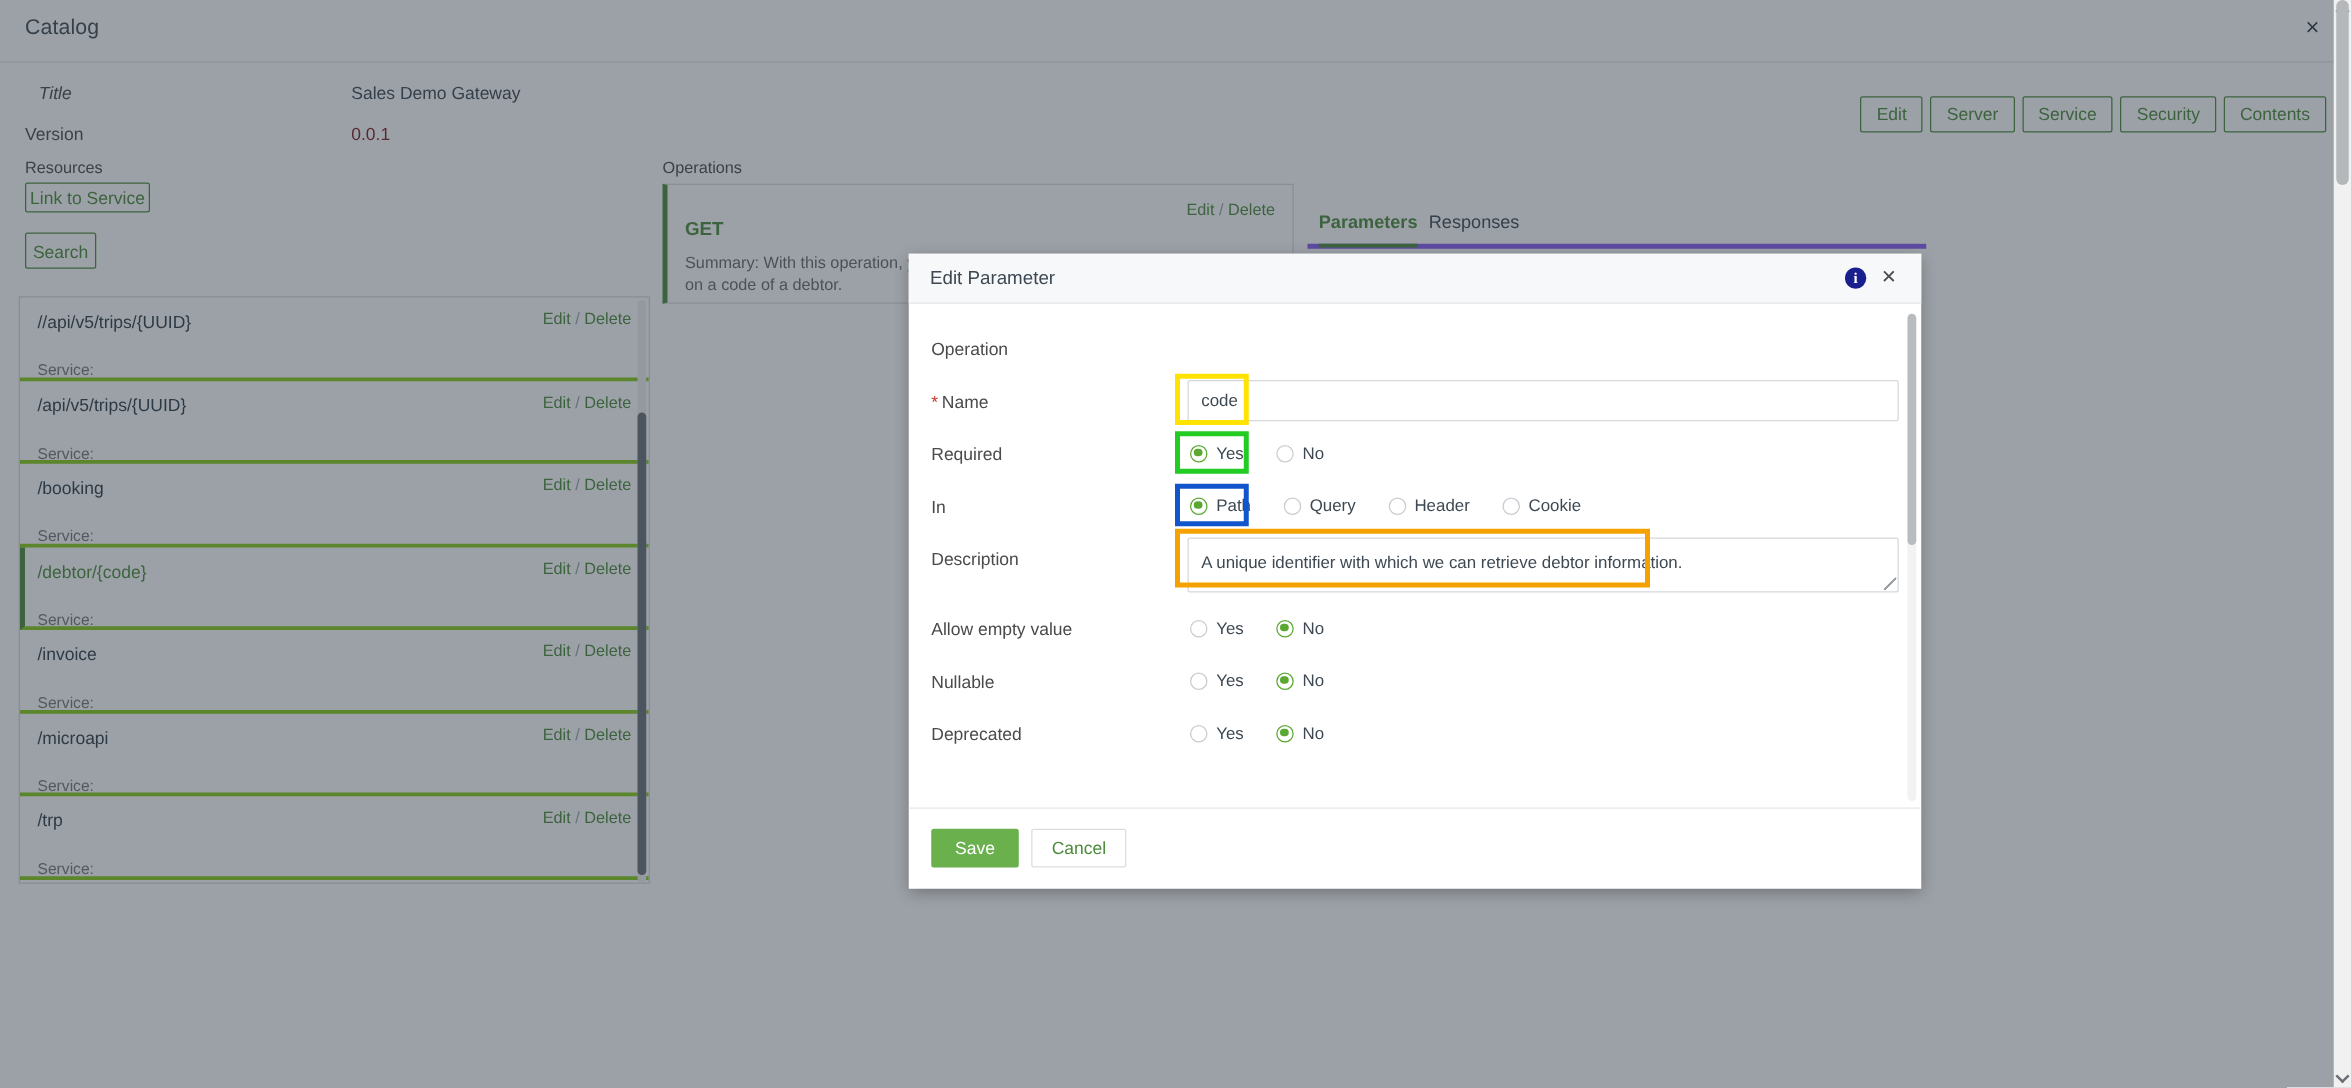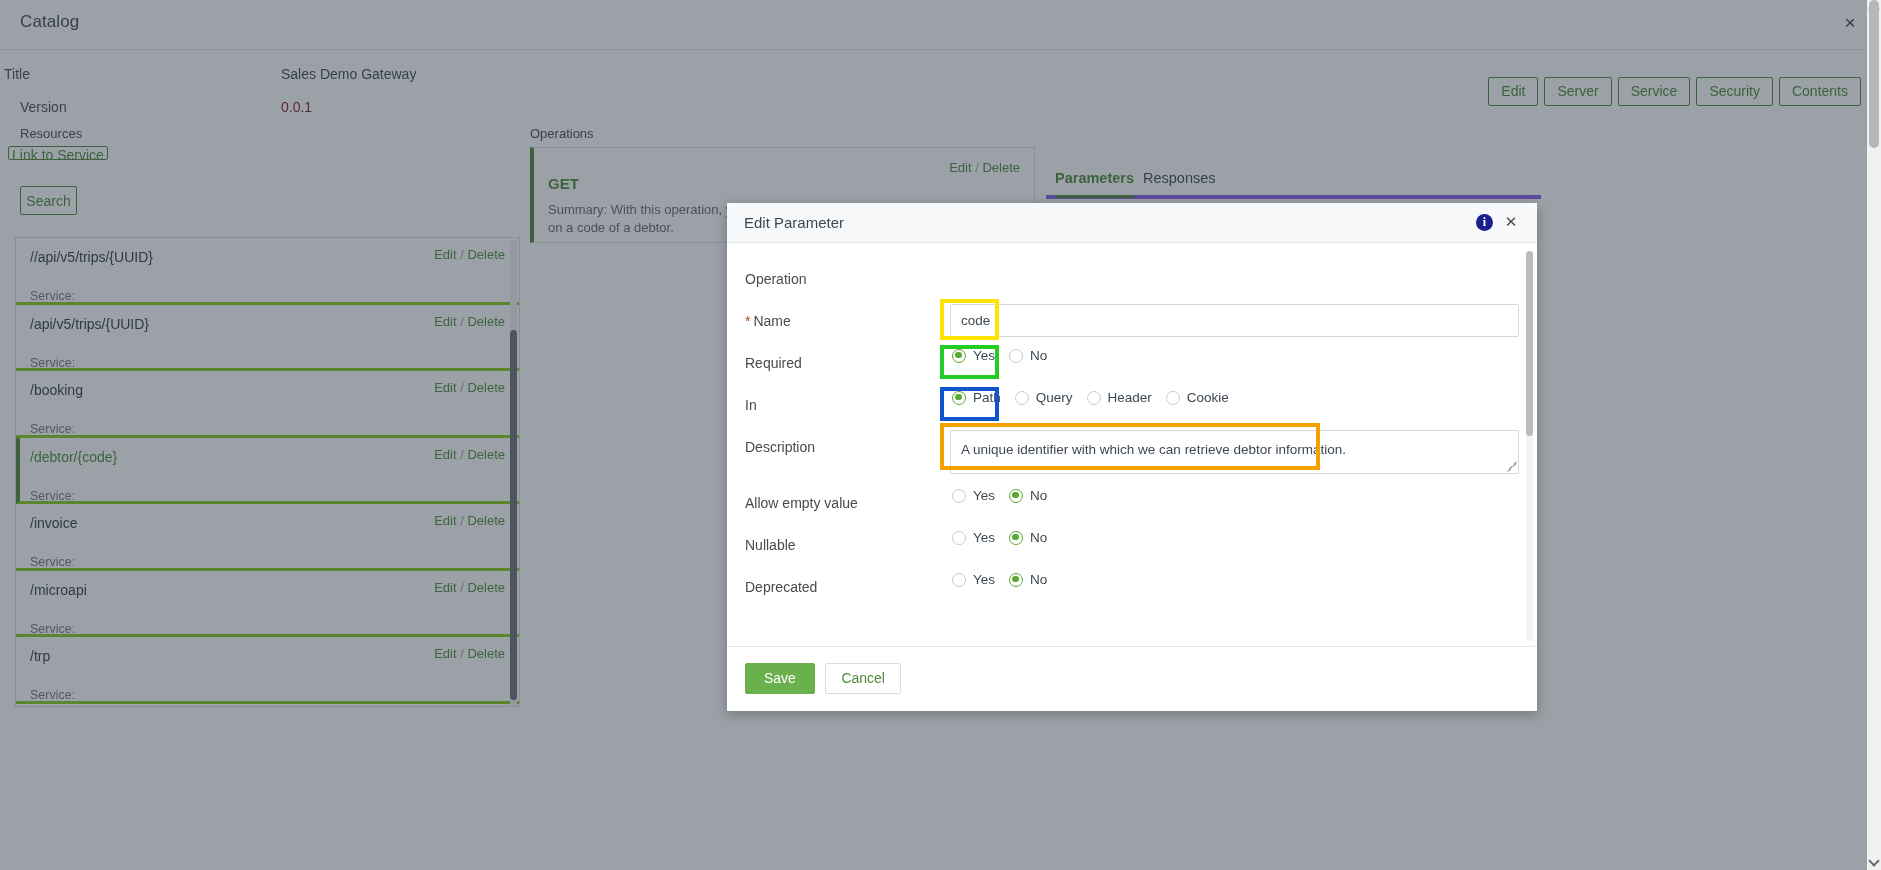--- a/index.html
+++ b/index.html
@@ -45,40 +45,40 @@
     width: 26px; height: 26px;
     font-size: 19px;
     line-height: 26px;
     text-align: center;
     color: #2f3b45;
     cursor: pointer;
   }
 
   
   .meta-row { position: absolute; font-size: 14px; color: #4a4a4a; }
-  .lbl-title   { left: 4px;  top: 66px; }
+  .lbl-title   { left: 31px;  top: 66px; font-style: italic; }
   .val-title   { left: 281px; top: 66px; color: #3d4852; }
   .lbl-version { left: 20px;  top: 99px; }
   .val-version { left: 281px; top: 99px; color: #7f1d1d; }
   .lbl-res     { left: 20px;  top: 126px; font-size: 13px; }
   .lbl-ops     { left: 530px; top: 126px; font-size: 13px; }
 
   .gbtn {
     position: absolute;
     border: 1px solid #4a8b3a;
     background: transparent;
     color: #4a8b3a;
     font-size: 14px;
     font-family: "Liberation Sans", sans-serif;
     padding: 0;
     cursor: pointer;
     border-radius: 2px;
     text-align: center;
   }
-  .btn-link   { left: 8px; top: 146px; width: 100px; height: 14px; }
+  .btn-link   { left: 20px; top: 146px; width: 100px; height: 24px; }
   .btn-search { left: 20px; top: 186px; width: 57px;  height: 29px; }
 
   .topbtns { position: absolute; right: 20px; top: 77px; display: flex; gap: 6px; }
   .topbtns .gbtn { position: static; height: 29px; padding: 0 12px; line-height: 27px; }
 
   
   .reslist {
     position: absolute;
     left: 15px; top: 237px;
     width: 505px; height: 470px;
@@ -268,21 +268,21 @@
     position: relative;
     overflow: hidden;
   }
   .txtarea .grip {
     position: absolute; right: 1px; bottom: 1px;
     width: 10px; height: 10px;
     background:
       linear-gradient(135deg, transparent 45%, #9aa0a6 45%, #9aa0a6 55%, transparent 55%);
   }
 
-  .radios { display: flex; align-items: flex-start; height: 33px; gap: 4px; }
+  .radios { display: flex; align-items: center; height: 33px; gap: 16px; }
   .radio-opt { display: flex; align-items: center; cursor: pointer; padding: 2px 8px 2px 2px; }
   .rdot {
     width: 14px; height: 14px;
     border-radius: 50%;
     border: 1.6px solid #c9ccd0;
     background: #fff;
     margin-right: 7px;
     flex: none;
     position: relative;
   }

